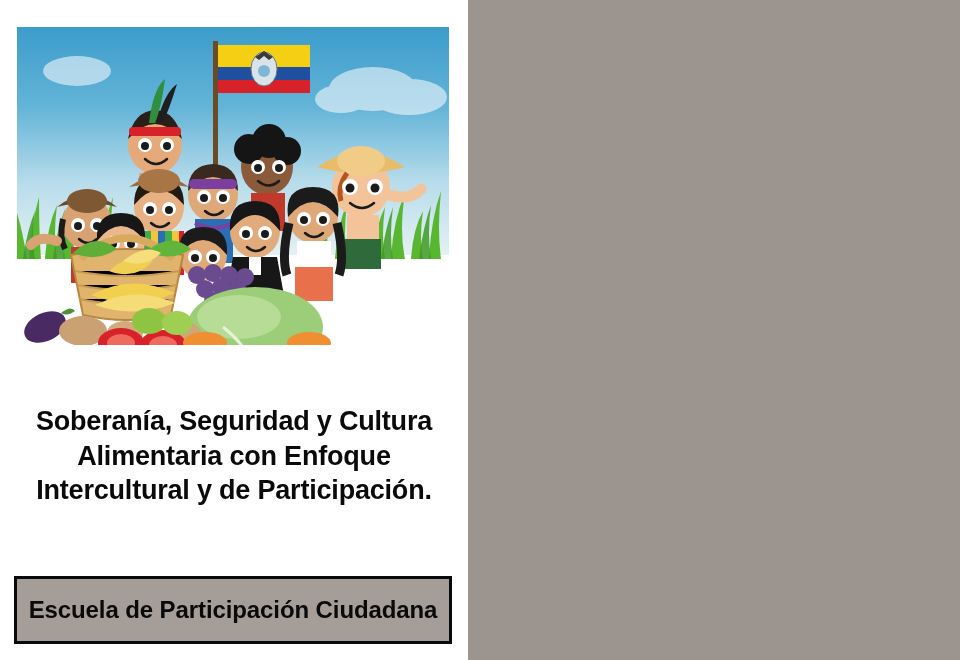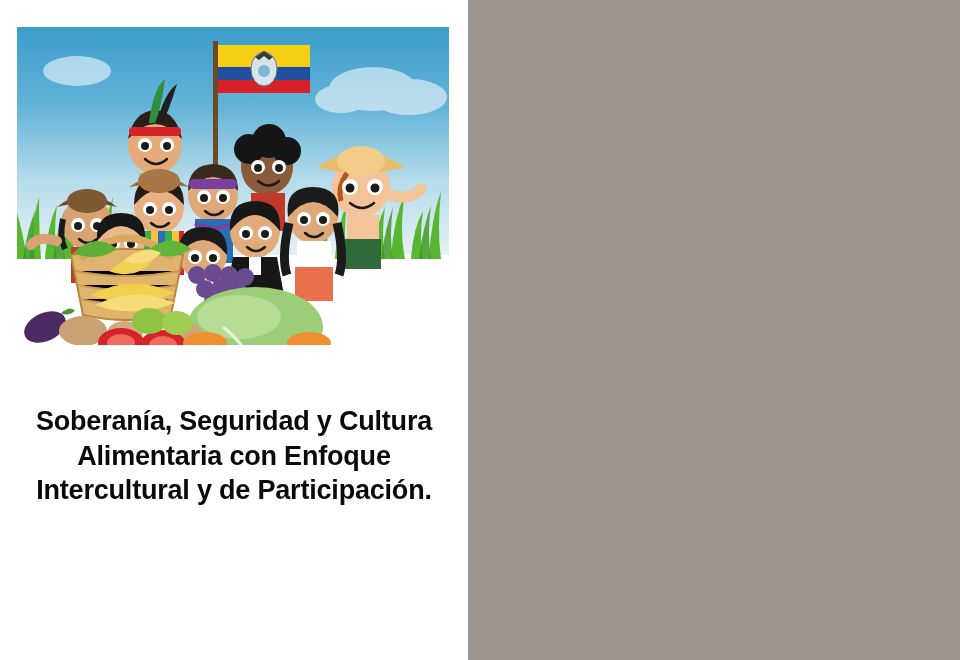--- a/index.html
+++ b/index.html
@@ -350,20 +350,23 @@
           <ellipse cx="160" cy="296" rx="15" ry="12" fill="#9fcf52"></ellipse>
 
           <ellipse cx="188" cy="316" rx="22" ry="11" fill="#ef8f32"></ellipse>
           <ellipse cx="292" cy="316" rx="22" ry="11" fill="#ef8f32"></ellipse>
         </g>
       </svg>
     </div>
 
     <div class="left-title">Soberanía, Seguridad y Cultura Alimentaria con Enfoque Intercultural y de Participación.</div>
 
+    <div class="escuela-box">
+      <span class="escuela-text">Escuela de Participación Ciudadana</span>
+    </div>
   </div>
 
   <div class="right-panel">
 
     
 
     
 
     
 

